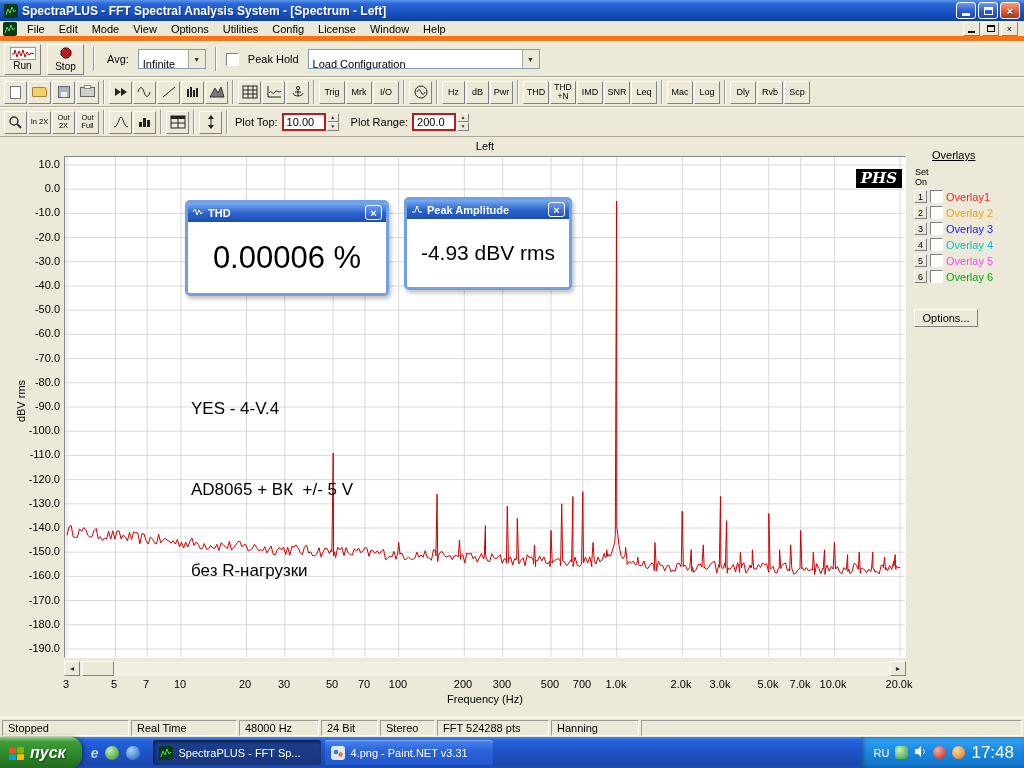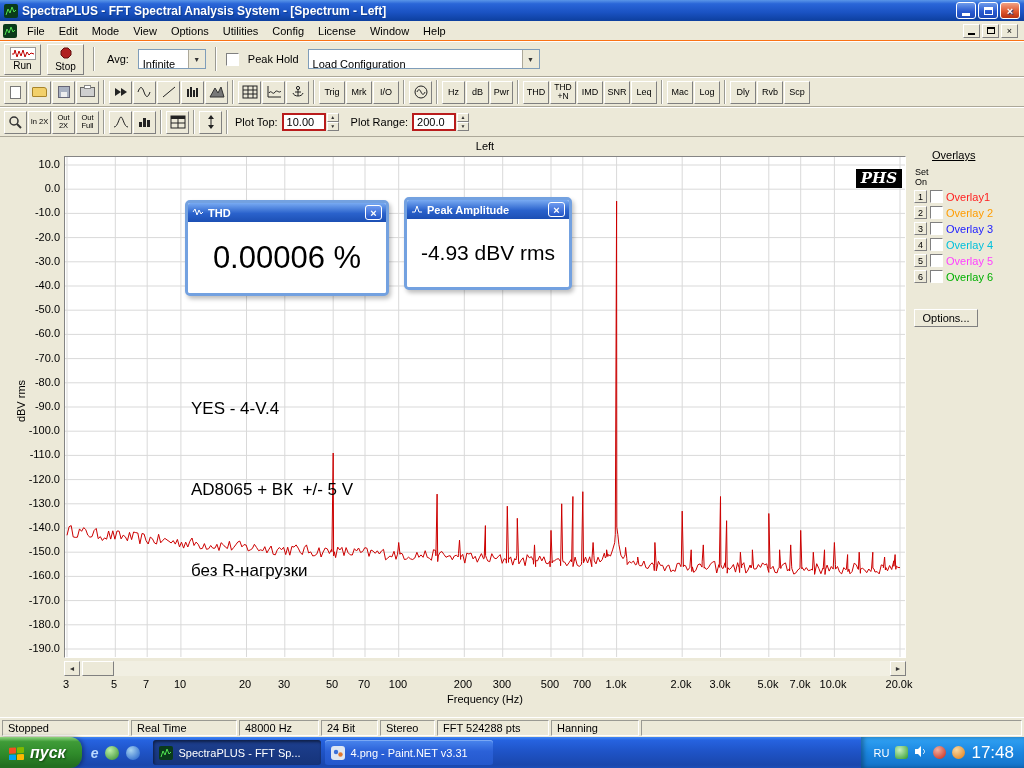--- a/index.html
+++ b/index.html
@@ -17,21 +17,21 @@
   .cap-btns { margin-left:auto; display:flex; }
   .cap-btn { width:20px; height:17px; border:1px solid #fff; border-radius:3px; margin-left:2px;
     display:flex; align-items:center; justify-content:center; color:#fff; font-size:11px; font-weight:bold; }
   .cap-min,.cap-max { background:linear-gradient(180deg,#6f9ceb,#2a5bd0 55%,#1d49b8); }
   .cap-close { background:linear-gradient(180deg,#f0a184,#e05a31 55%,#b83010); }
   .glyph-min { width:8px; height:3px; background:#fff; margin-top:8px; }
   .glyph-max { width:9px; height:8px; border:1px solid #fff; border-top:3px solid #fff; }
 
   
   #menubar { position:absolute; left:0; top:21px; width:100%; height:20px; background:#ece9d8;
-    display:flex; align-items:center; padding:0 3px; border-bottom:1px solid #f97316; }
+    display:flex; align-items:center; padding:0 3px; border-bottom:5px solid #f97316; }
   .mdi-icon { width:14px; height:14px; margin-right:3px; display:inline-flex; }
   .menu-item { padding:2px 7px; }
   #mdi-btns { margin-left:auto; display:flex; gap:2px; padding-right:3px; }
   .mdi-btn { width:17px; height:14px; background:#ece9d8; border:1px solid; border-color:#fff #808080 #808080 #fff;
     display:flex; align-items:center; justify-content:center; font-size:9px; color:#000; }
   .mdi-min { width:7px; height:2px; background:#000; margin-top:7px; }
   .mdi-max { width:8px; height:7px; border:1px solid #000; border-top:2px solid #000; }
 
   
   .toolbar { position:absolute; left:0; width:100%; background:#ece9d8; display:flex; align-items:center;

